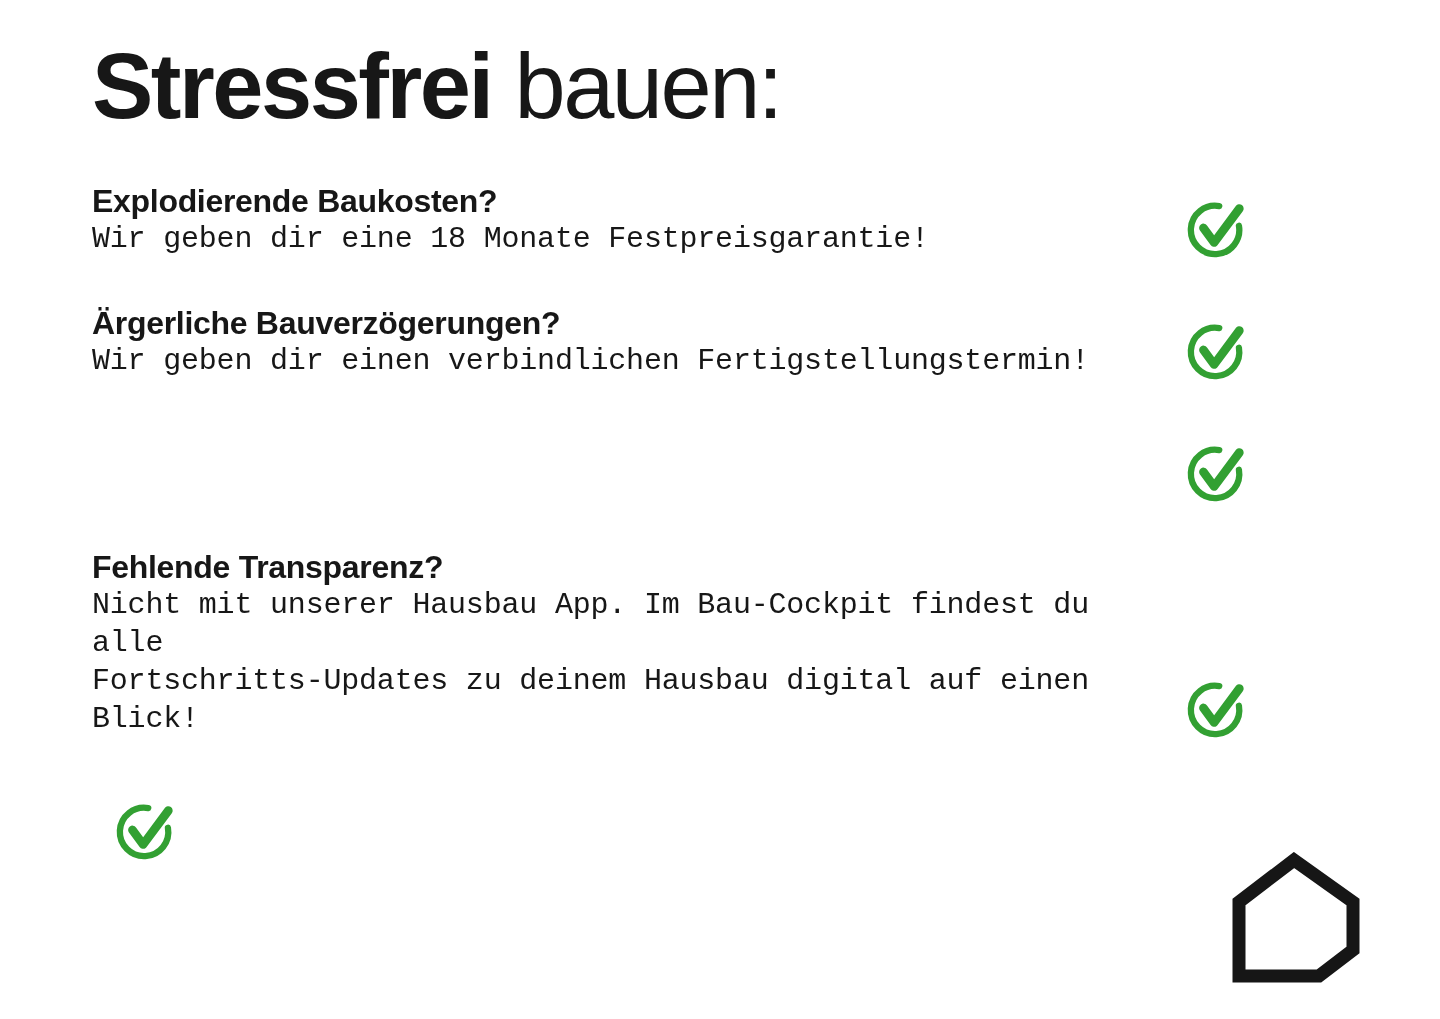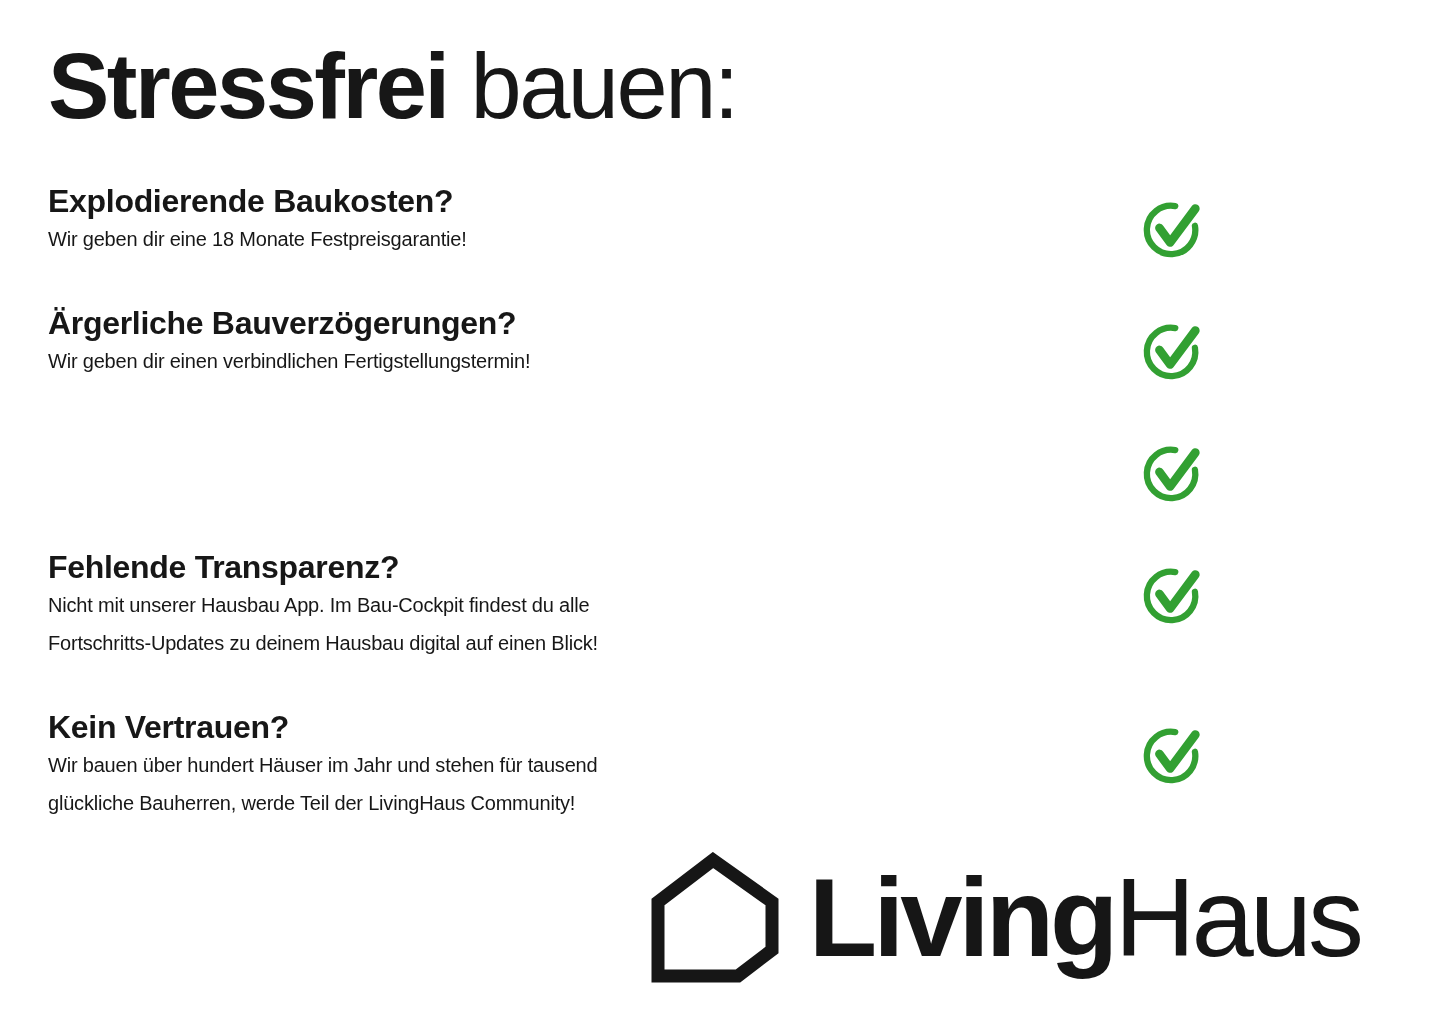--- a/index.html
+++ b/index.html
@@ -3,54 +3,55 @@
 <meta charset="utf-8">
 <style>
   * { margin: 0; padding: 0; box-sizing: border-box; }
   html, body { width: 1440px; height: 1019px; background: #ffffff; overflow: hidden; }
   body {
     font-family: "Liberation Sans", "DejaVu Sans", sans-serif;
     color: #171717;
   }
   .page {
     width: 1440px; height: 1019px;
-    padding: 36px 0 0 48px;
+    padding: 36px 0 0 92px;
     position: relative;
   }
   .headline {
     font-size: 92px;
     line-height: 100px;
     letter-spacing: -2.5px;
     margin-bottom: 30px;
     white-space: nowrap;
   }
   .headline .hl-bold { font-weight: 800; }
   .headline .hl-reg  { font-weight: 400; }
 
   .items { width: 1157px; }
   .item {
     display: flex;
     justify-content: space-between;
-    align-items: flex-start;
+    align-items: flex-end;
     margin-bottom: 38px;
     margin-top: 46px;
   }
   .item-text { max-width: 1060px; }
   .item-title {
     font-size: 32px;
     font-weight: 700;
     line-height: 38px;
     letter-spacing: -0.3px;
   }
   .item-body {
-    font-size: 20px;
+    font-size: 30px;
     font-weight: 400;
     line-height: 38px;
     letter-spacing: -0.2px;
     white-space: pre-line;
+    font-family: Liberation Mono, monospace;
   }
   .check-wrap {
     flex: 0 0 62px;
     width: 62px; height: 62px;
     margin-top: 14px;
     margin-left: 24px;
   }
   .check-wrap svg { display: block; width: 62px; height: 62px; }
 
   .logo-row {
@@ -131,39 +132,31 @@
       </div>
       <div class="check-wrap">
         <svg viewBox="0 0 64 64" aria-hidden="true">
           <path d="M 53.6 30.7 A 25 25 0 1 1 33.3 10.4" fill="none" stroke="#32A032" stroke-width="6.5" stroke-linecap="round"></path>
           <path d="M 17 33 L 28 48 L 54 13" fill="none" stroke="#32A032" stroke-width="9" stroke-linecap="round" stroke-linejoin="round"></path>
         </svg>
       </div>
     </div>
 
     <div class="item">
-      <div class="item-text">
-        <div class="item-title">Kein Vertrauen?</div>
-        <div class="item-body">Wir bauen über hundert Häuser im Jahr und stehen für tausend
-glückliche Bauherren, werde Teil der LivingHaus Community!</div>
-      </div>
       <div class="check-wrap">
         <svg viewBox="0 0 64 64" aria-hidden="true">
           <path d="M 53.6 30.7 A 25 25 0 1 1 33.3 10.4" fill="none" stroke="#32A032" stroke-width="6.5" stroke-linecap="round"></path>
           <path d="M 17 33 L 28 48 L 54 13" fill="none" stroke="#32A032" stroke-width="9" stroke-linecap="round" stroke-linejoin="round"></path>
         </svg>
       </div>
     </div>
 
   </div>
 
   <div class="logo-row">
     <div class="logo-icon">
       <svg viewBox="0 0 128 132" aria-hidden="true">
         <polygon points="62,8 121,50 121,98 87,124 7,124 7,50" fill="none" stroke="#161616" stroke-width="13" stroke-linejoin="miter"></polygon>
       </svg>
     </div>
-    <div class="logo-text">
-      <span class="brand-bold">Living</span><span class="brand-light">Haus</span>
-    </div>
   </div>
 
 </div>
 
 </body></html>

